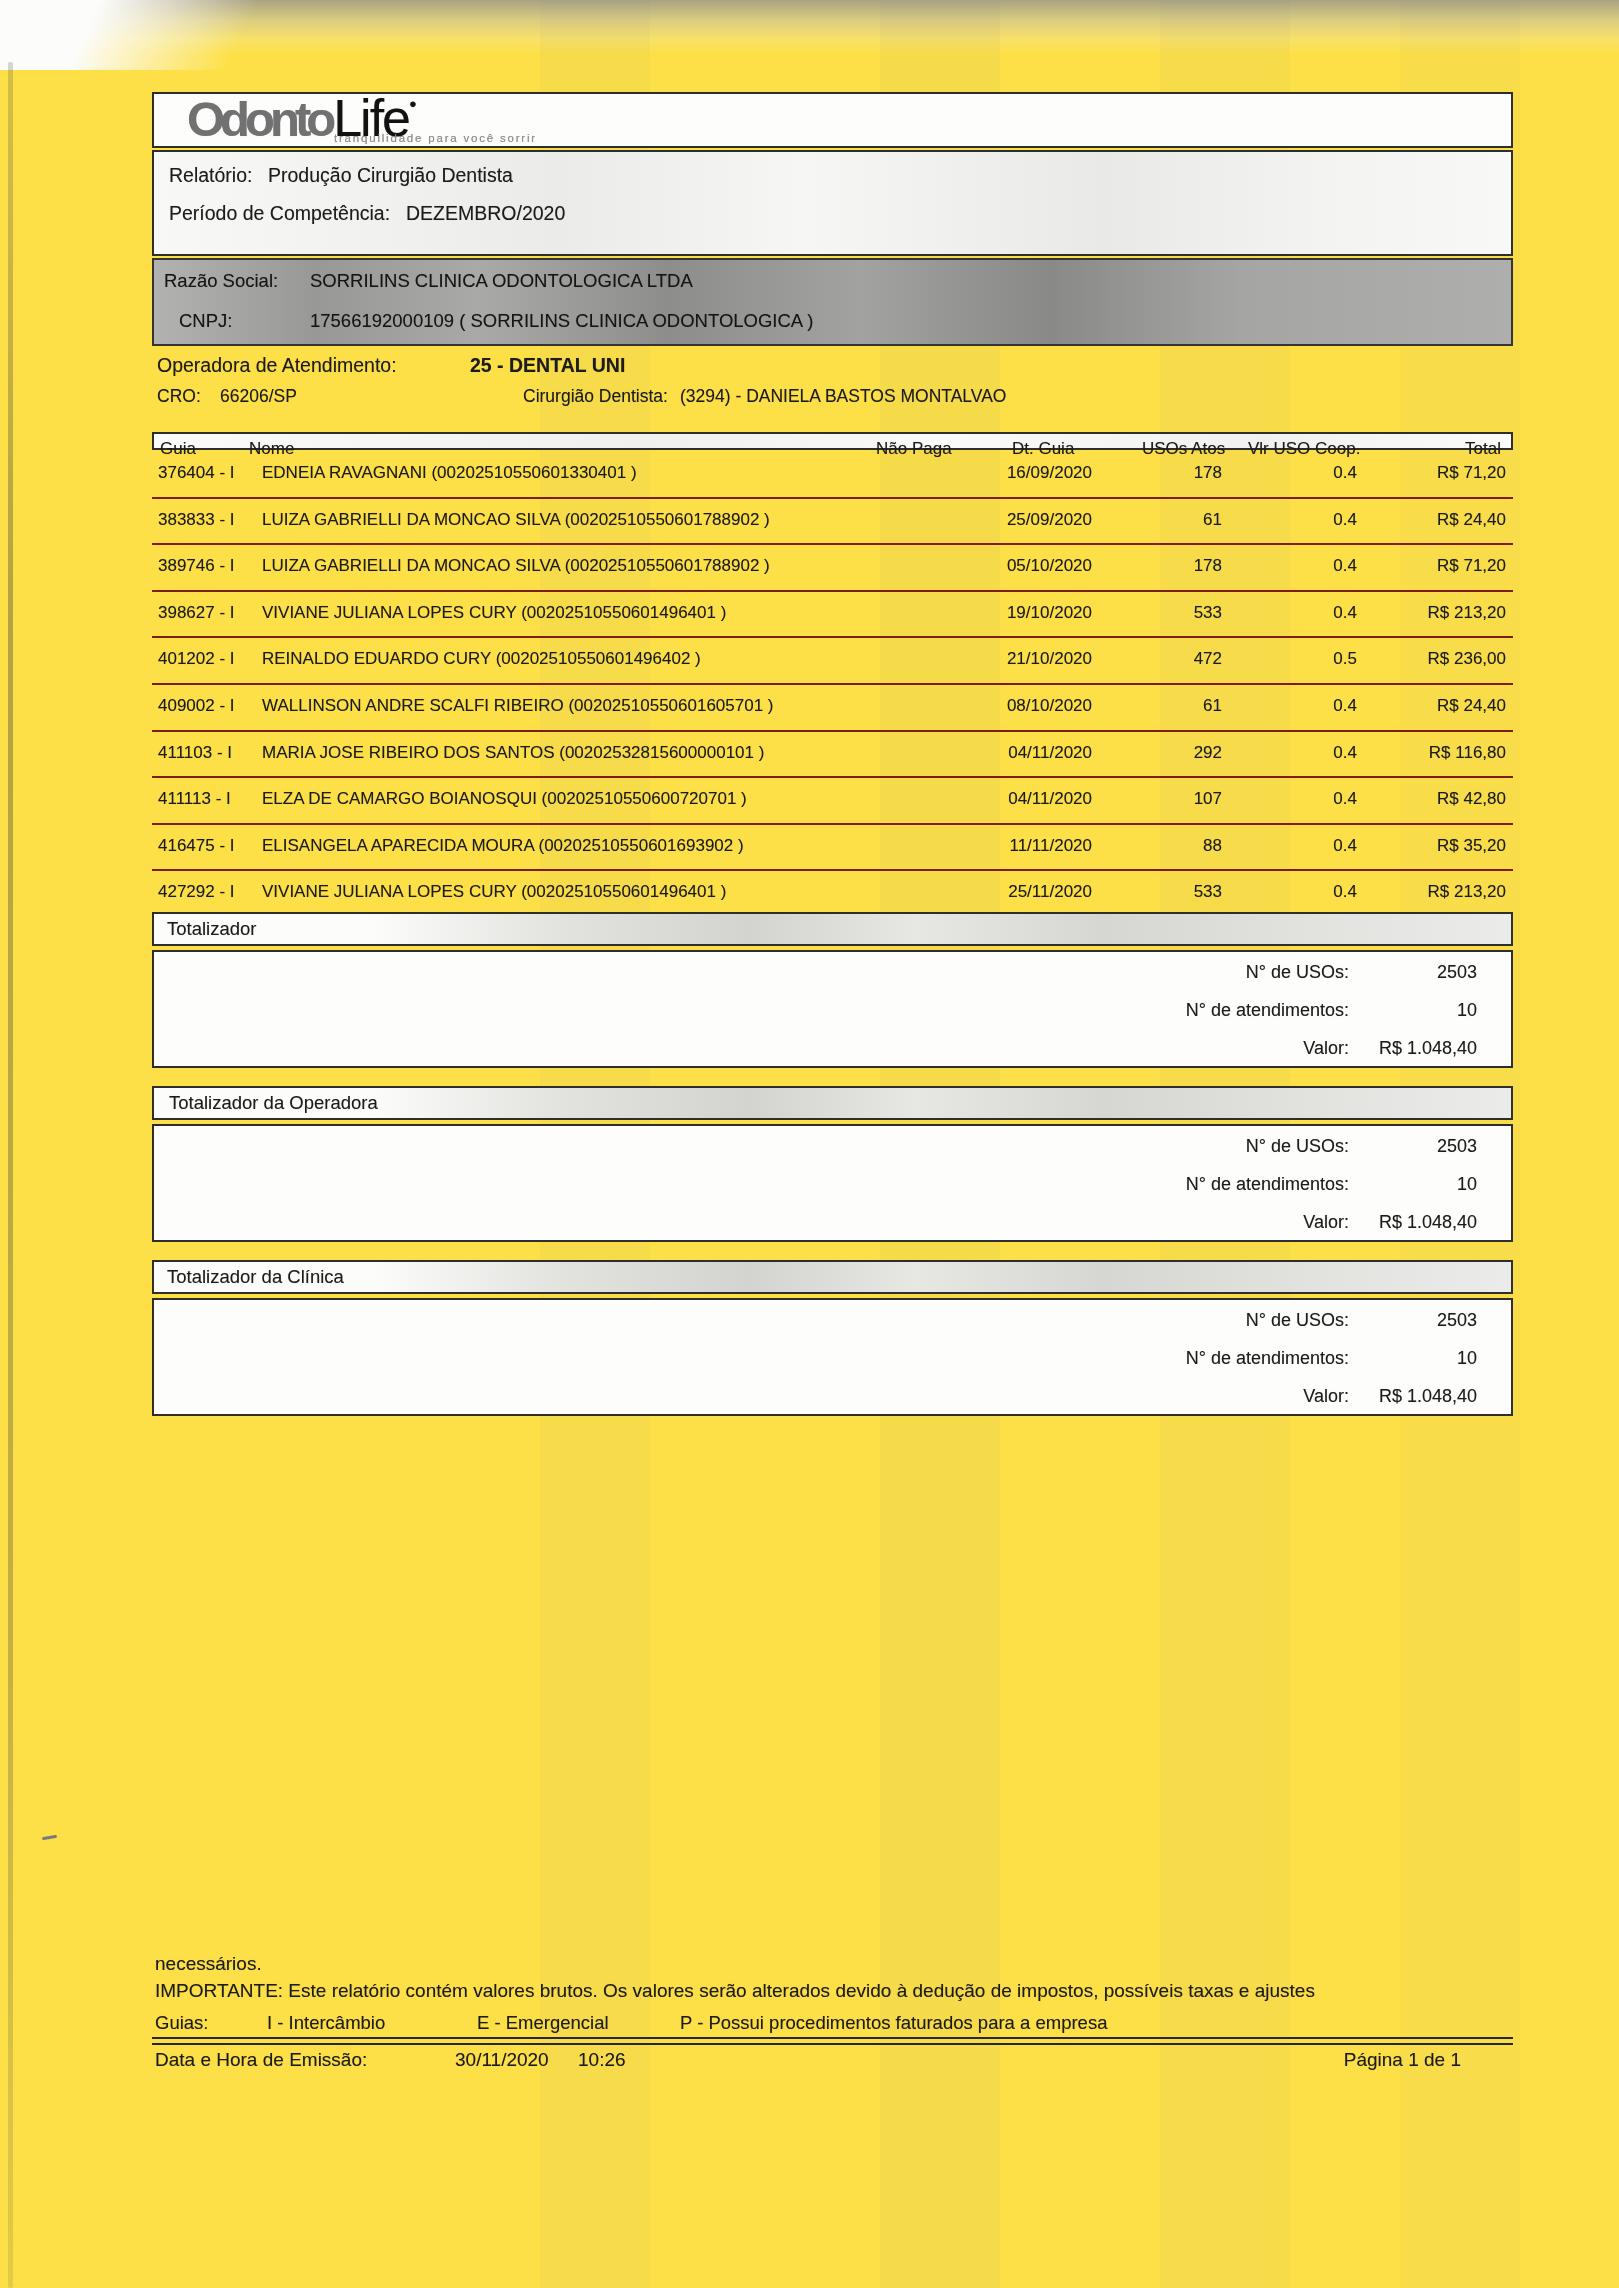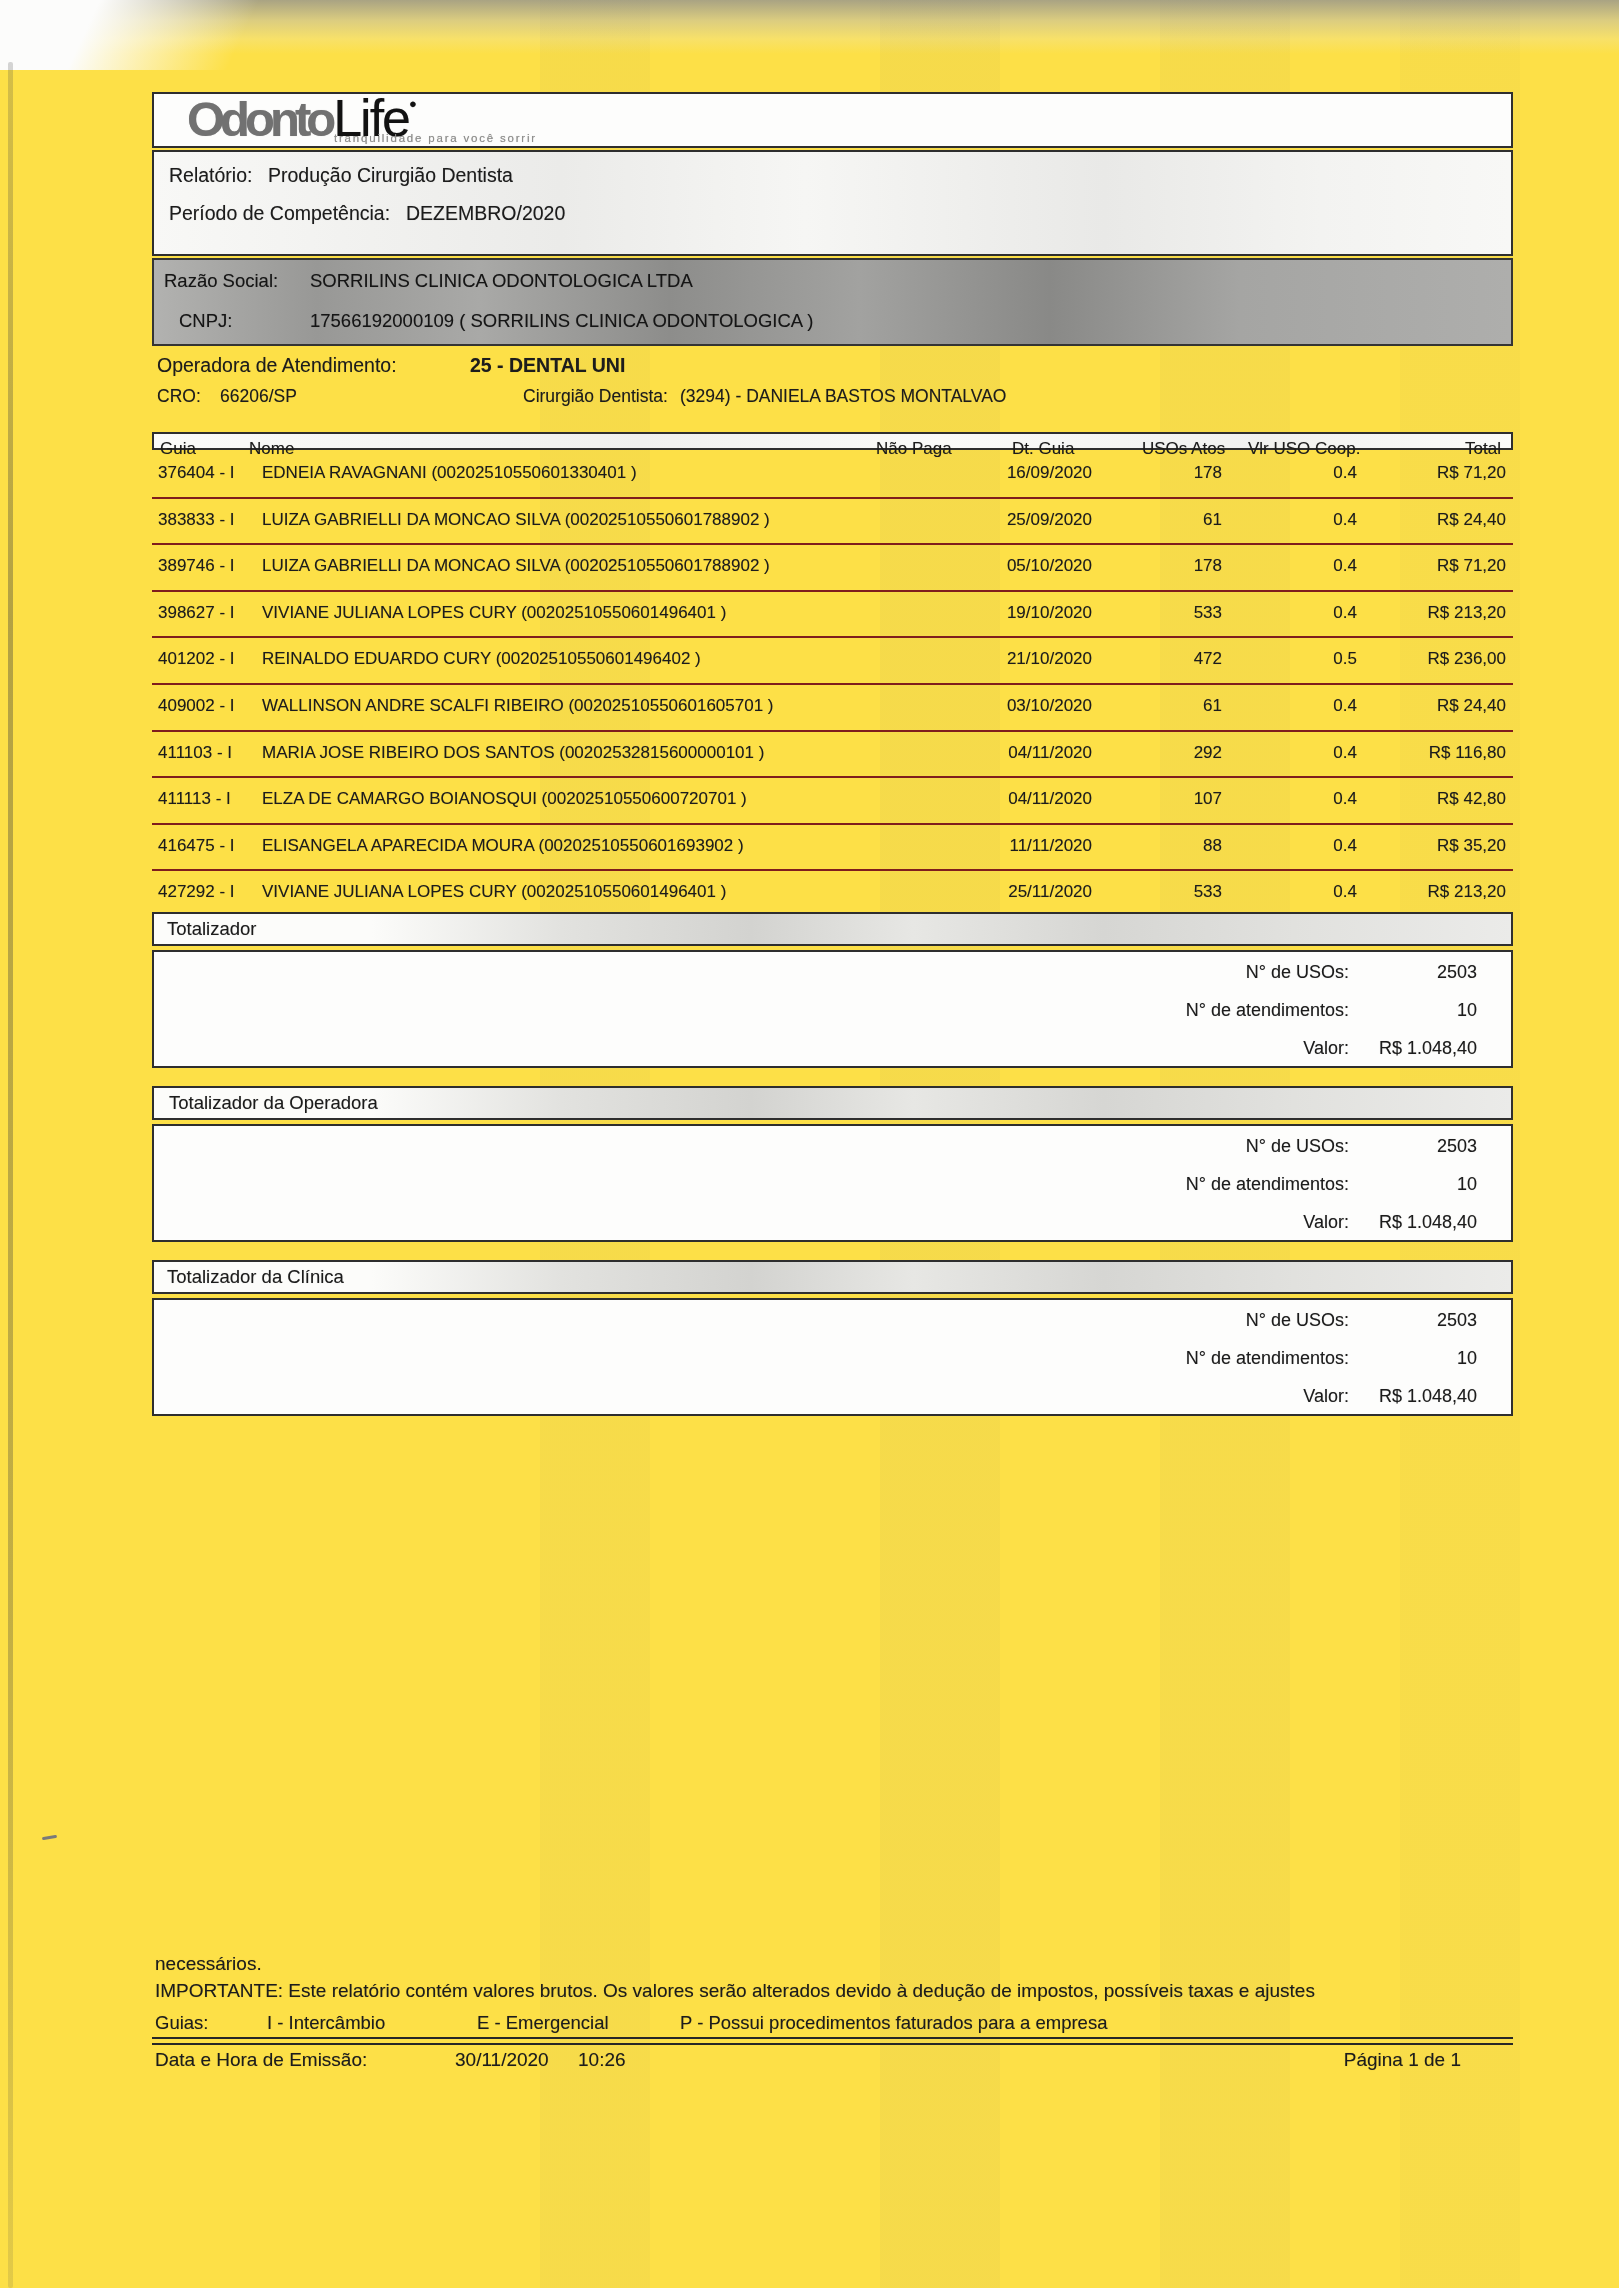--- a/index.html
+++ b/index.html
@@ -194,21 +194,21 @@
       <span class="c-nome">REINALDO EDUARDO CURY (00202510550601496402 )</span>
       <span class="c-dt">21/10/2020</span>
       <span class="c-usos">472</span>
       <span class="c-vlr">0.5</span>
       <span class="c-total">R$ 236,00</span>
     </div>
 
     <div class="trow">
       <span class="c-guia">409002 - I</span>
       <span class="c-nome">WALLINSON ANDRE SCALFI RIBEIRO (00202510550601605701 )</span>
-      <span class="c-dt">03/10/2020</span>
+      <span class="c-dt">08/10/2020</span>
       <span class="c-usos">61</span>
       <span class="c-vlr">0.4</span>
       <span class="c-total">R$ 24,40</span>
     </div>
 
     <div class="trow">
       <span class="c-guia">411103 - I</span>
       <span class="c-nome">MARIA JOSE RIBEIRO DOS SANTOS (00202532815600000101 )</span>
       <span class="c-dt">04/11/2020</span>
       <span class="c-usos">292</span>

